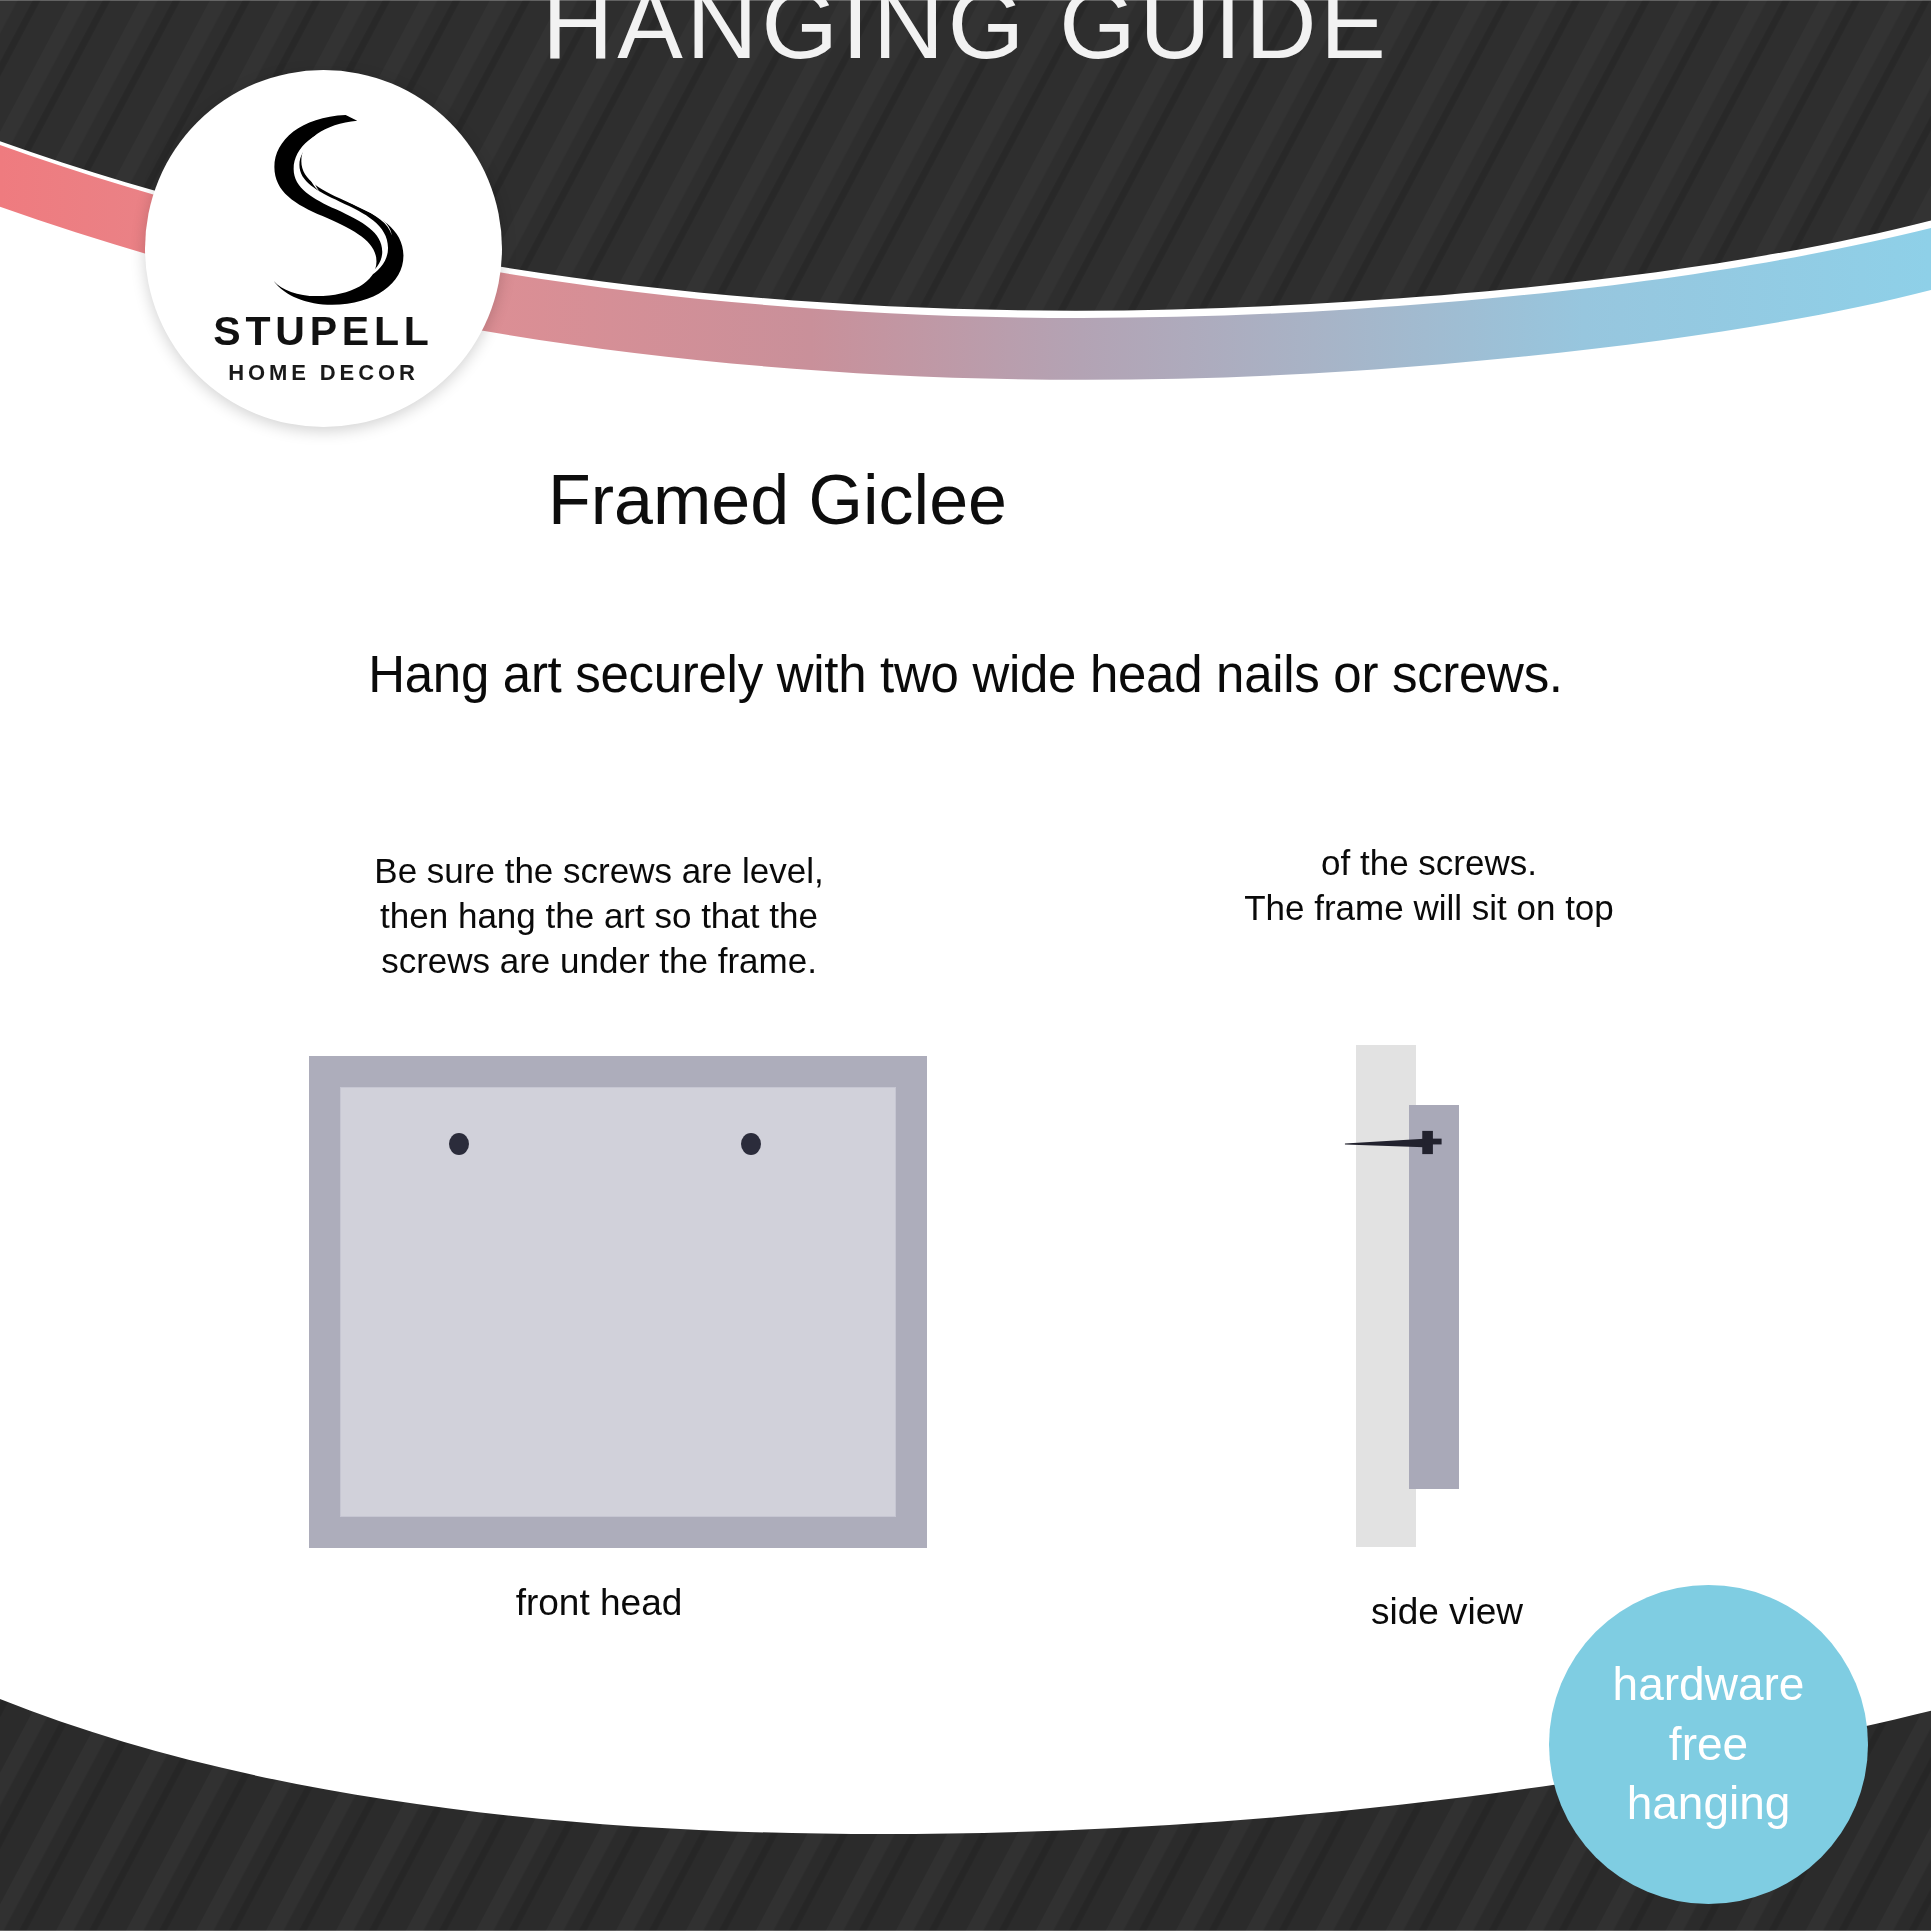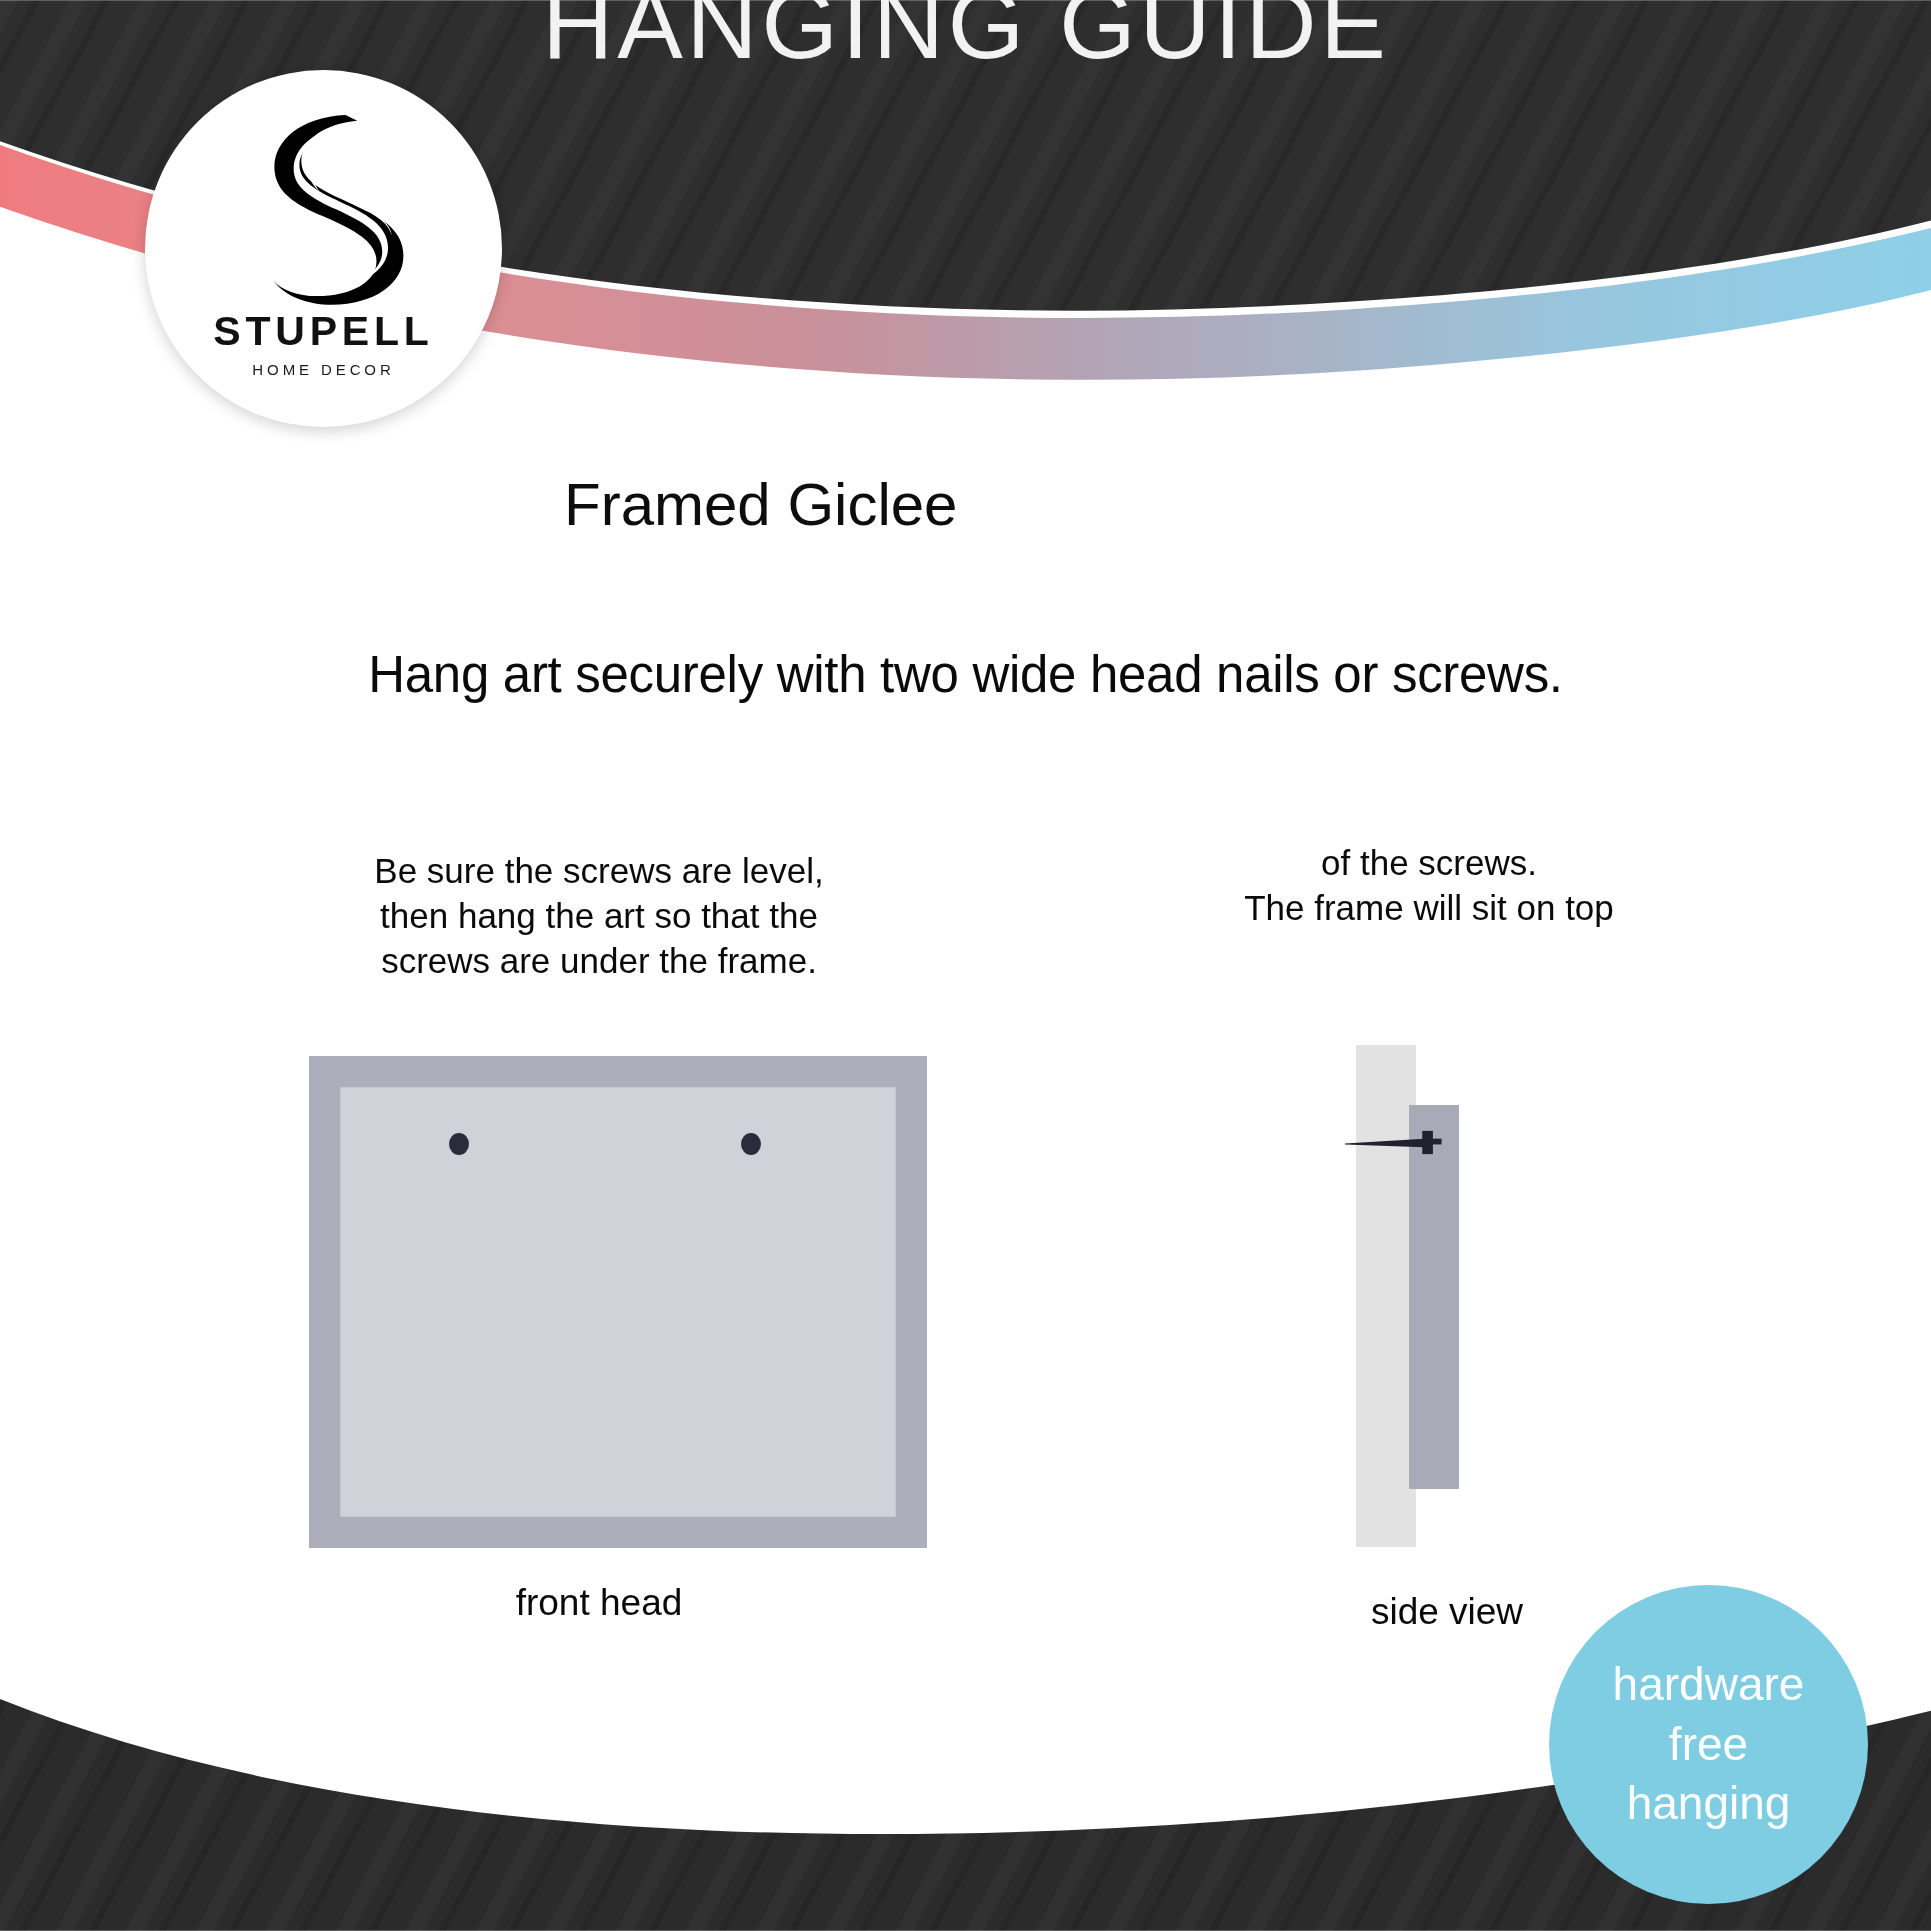--- a/index.html
+++ b/index.html
@@ -28,21 +28,21 @@
     align-items:center; justify-content:flex-start;
     padding-top:37px;
     z-index:5;
   }
   .logo-mark { width:183px; height:198px; }
   .logo-wordmark {
     font-size:41px; letter-spacing:4.8px; color:#111; font-weight:700;
     margin-top:5.8px; line-height:1;
   }
   .logo-subwordmark {
-    font-size:15px; letter-spacing:3.9px; color:#1a1a1a; font-weight:400;
+    font-size:22px; letter-spacing:3.9px; color:#1a1a1a; font-weight:700;
     margin-top:10.6px; line-height:1;text-align:center;
   }
 
   
   .main-title {
     position:absolute;
     left:541px; top:58px;
     width:1294px;
     z-index:4;
   }
@@ -50,27 +50,26 @@
   .main-title text {
     font-family:"Liberation Sans", sans-serif;
     font-size:102px;
     letter-spacing:4px;
     fill:#f2f2f2;
   }
 
   
   .product-type {
     position:absolute;
-    left:548px; top:475px;
-    font-size:60px;
+    left:548px; top:465px;
+    font-size:70px;
     font-weight:300;
     color:#0d0d0d;
     letter-spacing:0px;
     line-height:1;
-    margin-left:16px;
   }
 
   
   .lead-instruction {
     position:absolute;
     left:0; top:649px;
     width:1931px;
     text-align:center;
     font-size:51px;
     font-weight:400;

